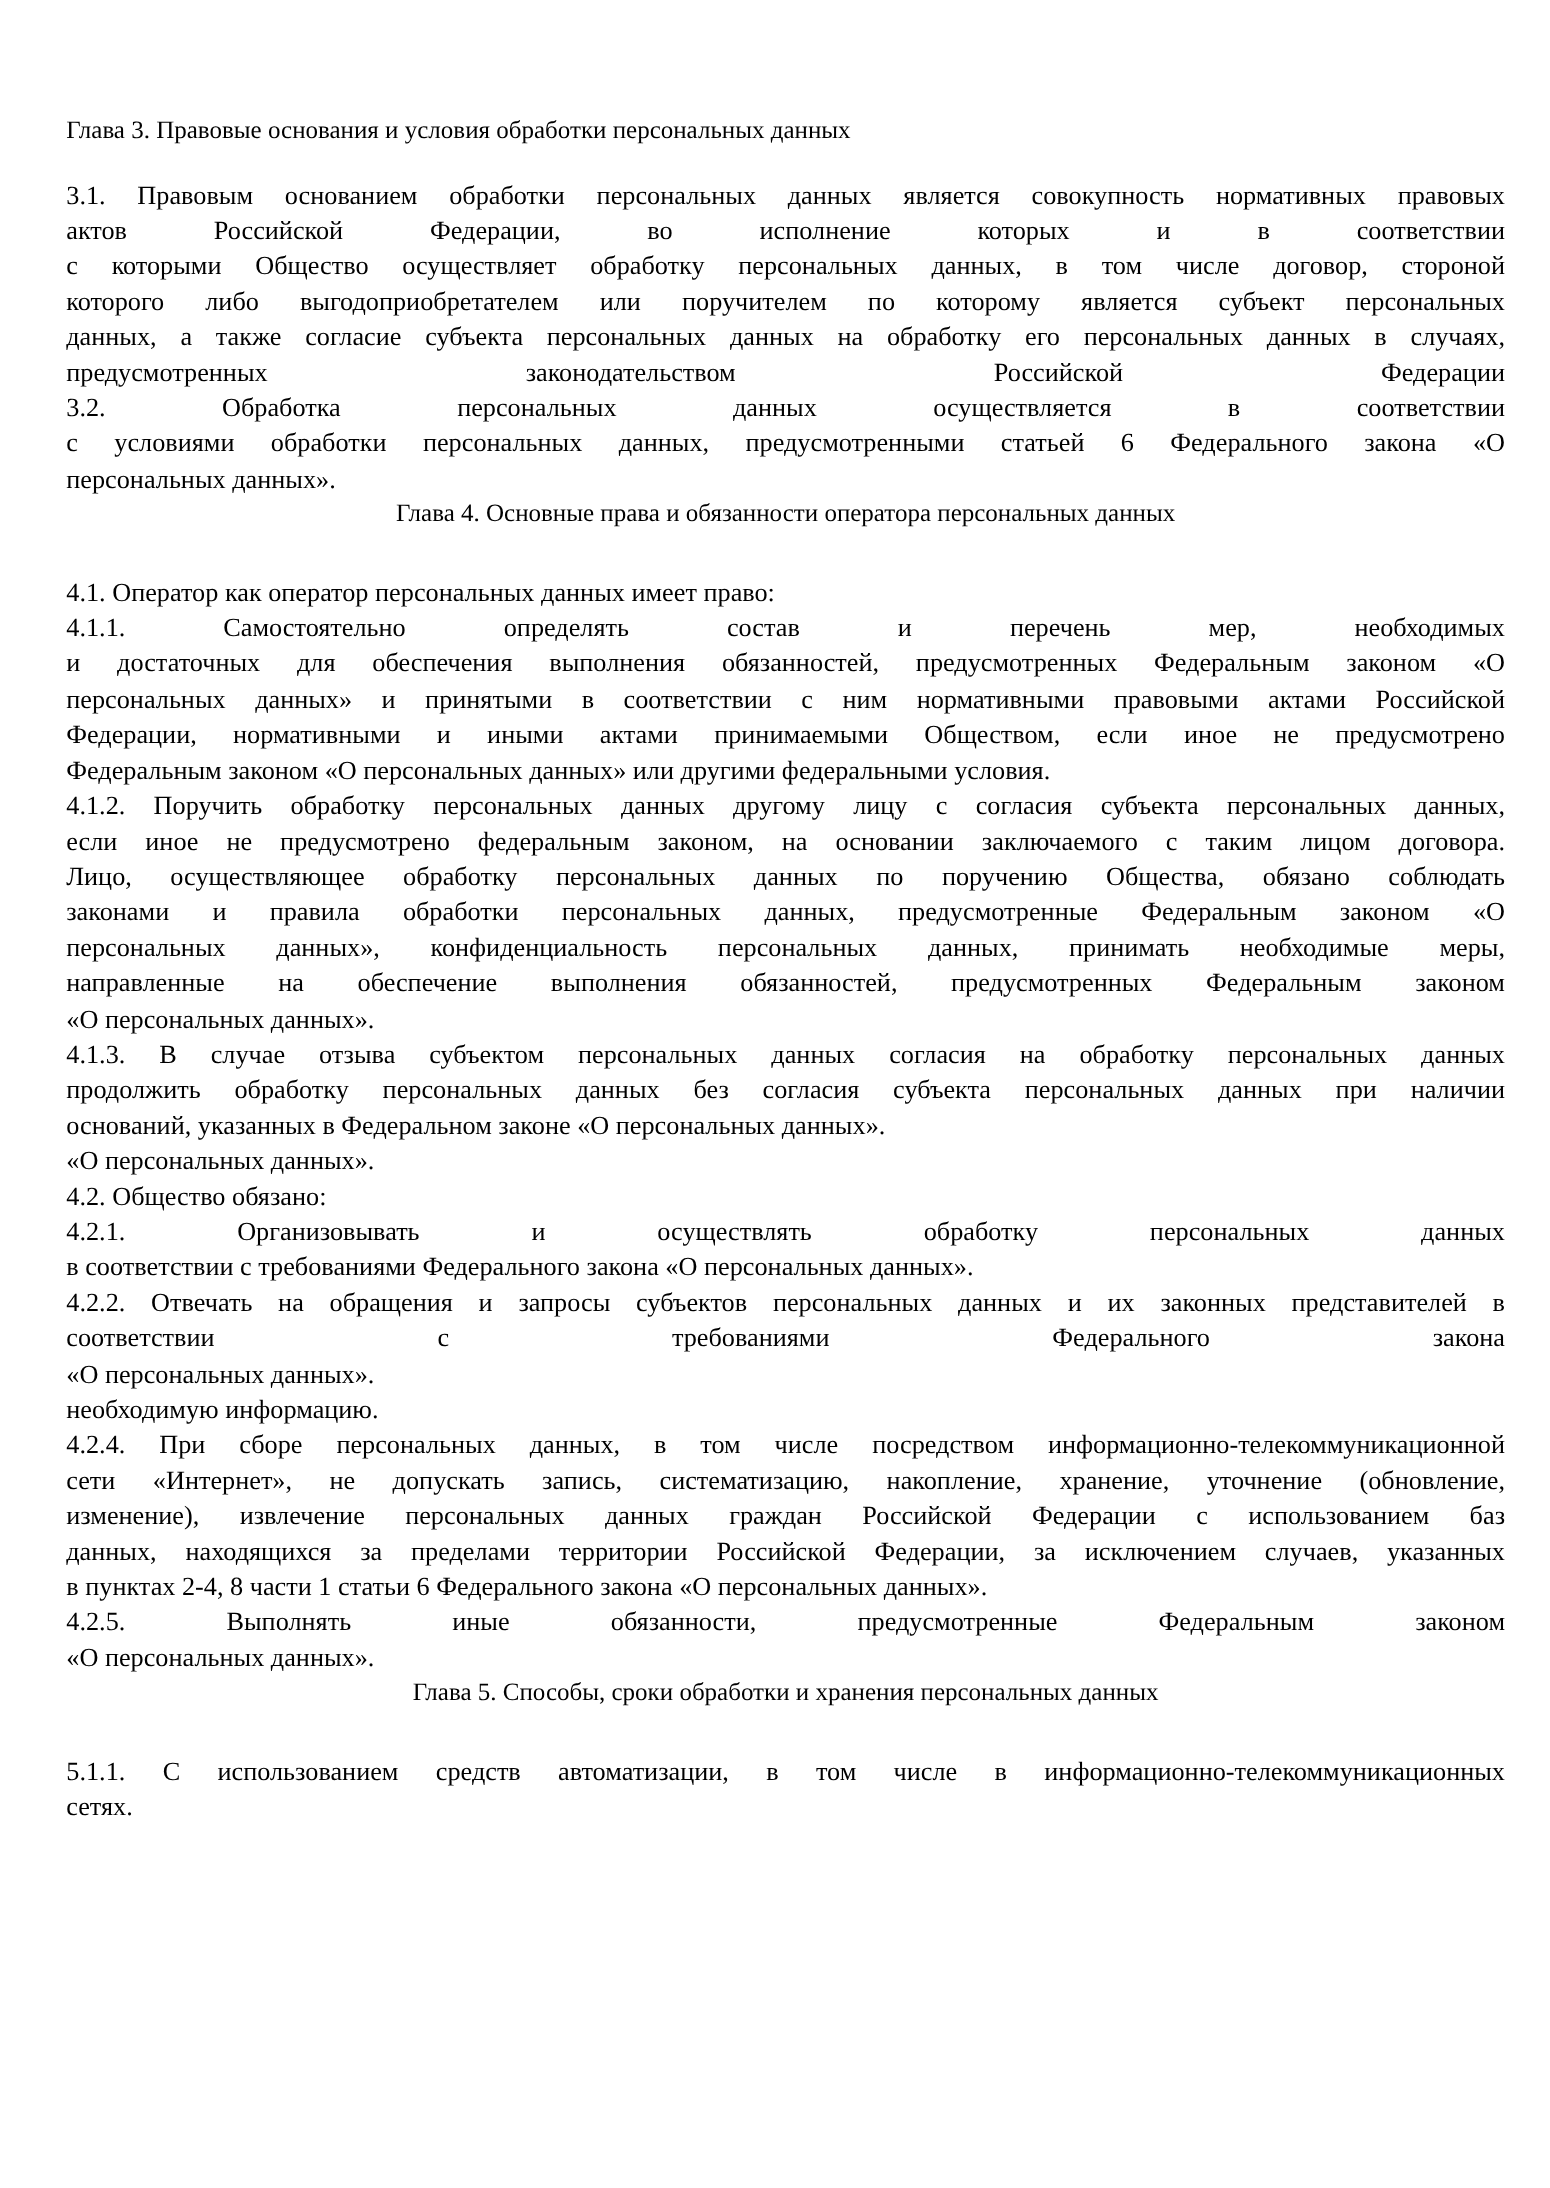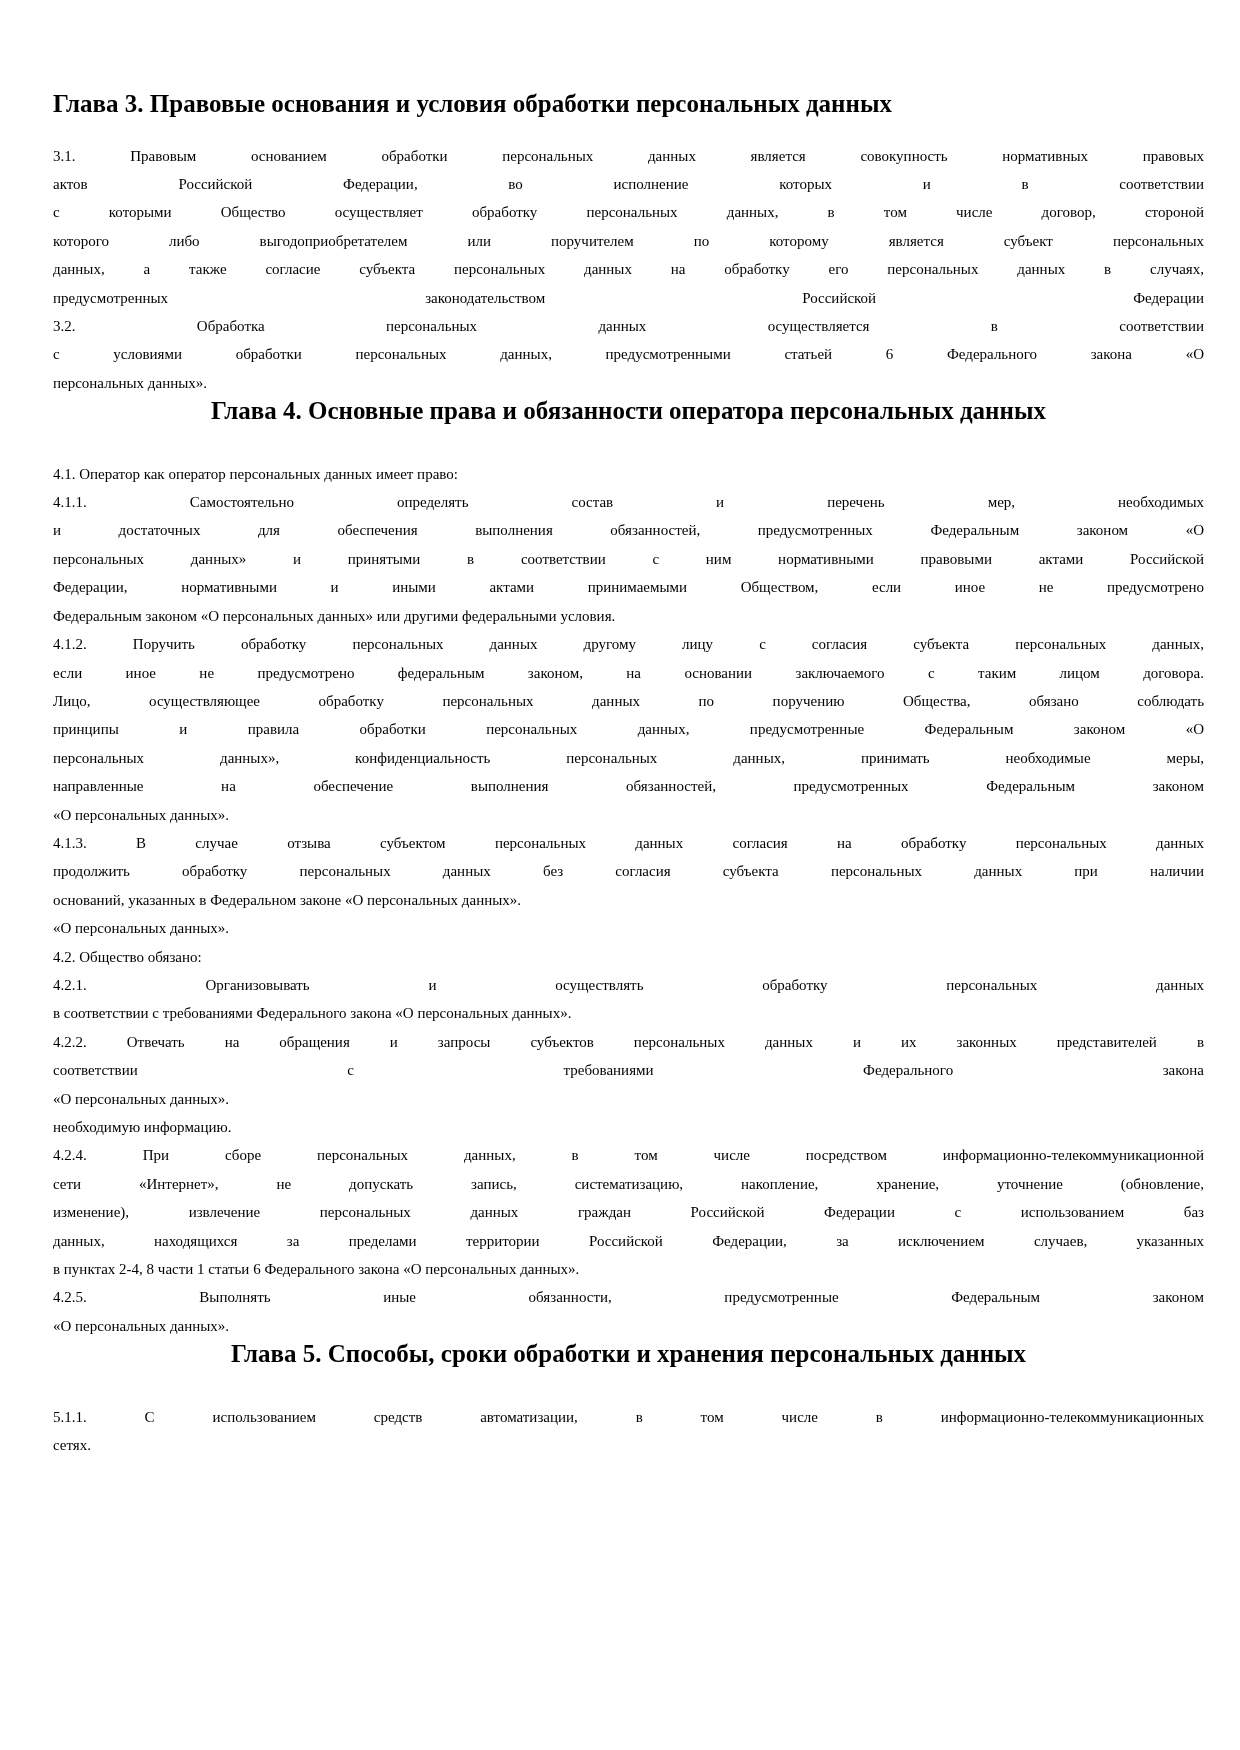--- a/index.html
+++ b/index.html
@@ -16,35 +16,35 @@
   }
   .page {
     box-sizing: border-box;
     width: 1240px;
     height: 1750px;
     padding: 90px 36px 0 53px;
     background: #ffffff;
     overflow: hidden;
   }
   .heading {
-    font-size: 25px;
+    font-size: 20px;
     line-height: 28.5px;
-    font-weight: bold;
+    font-weight: normal;
     margin: 0 0 23px 0;
     white-space: nowrap;
   }
   .heading.center {
     text-align: center;
     margin-bottom: 34px;
   }
   .heading.left {
     text-align: left;
   }
   .para {
-    font-size: 15px;
+    font-size: 21px;
     line-height: 28.4px;
     margin: 0;
   }
   .line {
     text-align: justify;
     text-align-last: justify;
   }
   .line.last {
     text-align-last: left;
   }
@@ -76,21 +76,21 @@
         <div class="line">4.1.1. Самостоятельно определять состав и перечень мер, необходимых</div>
         <div class="line">и достаточных для обеспечения выполнения обязанностей, предусмотренных Федеральным законом «О</div>
         <div class="line">персональных данных» и принятыми в соответствии с ним нормативными правовыми актами Российской</div>
         <div class="line">Федерации, нормативными и иными актами принимаемыми Обществом, если иное не предусмотрено</div>
         <div class="line last">Федеральным законом «О персональных данных» или другими федеральными условия.</div>
       </div>
       <div class="para">
         <div class="line">4.1.2. Поручить обработку персональных данных другому лицу с согласия субъекта персональных данных,</div>
         <div class="line">если иное не предусмотрено федеральным законом, на основании заключаемого с таким лицом договора.</div>
         <div class="line">Лицо, осуществляющее обработку персональных данных по поручению Общества, обязано соблюдать</div>
-        <div class="line">принципы и правила обработки персональных данных, предусмотренные Федеральным законом «О</div>
+        <div class="line">законами и правила обработки персональных данных, предусмотренные Федеральным законом «О</div>
         <div class="line">персональных данных», конфиденциальность персональных данных, принимать необходимые меры,</div>
         <div class="line">направленные на обеспечение выполнения обязанностей, предусмотренных Федеральным законом</div>
         <div class="line last">«О персональных данных».</div>
       </div>
       <div class="para">
         <div class="line">4.1.3. В случае отзыва субъектом персональных данных согласия на обработку персональных данных</div>
         <div class="line">продолжить обработку персональных данных без согласия субъекта персональных данных при наличии</div>
         <div class="line last">оснований, указанных в Федеральном законе «О персональных данных».</div>
       </div>
       <div class="para">

